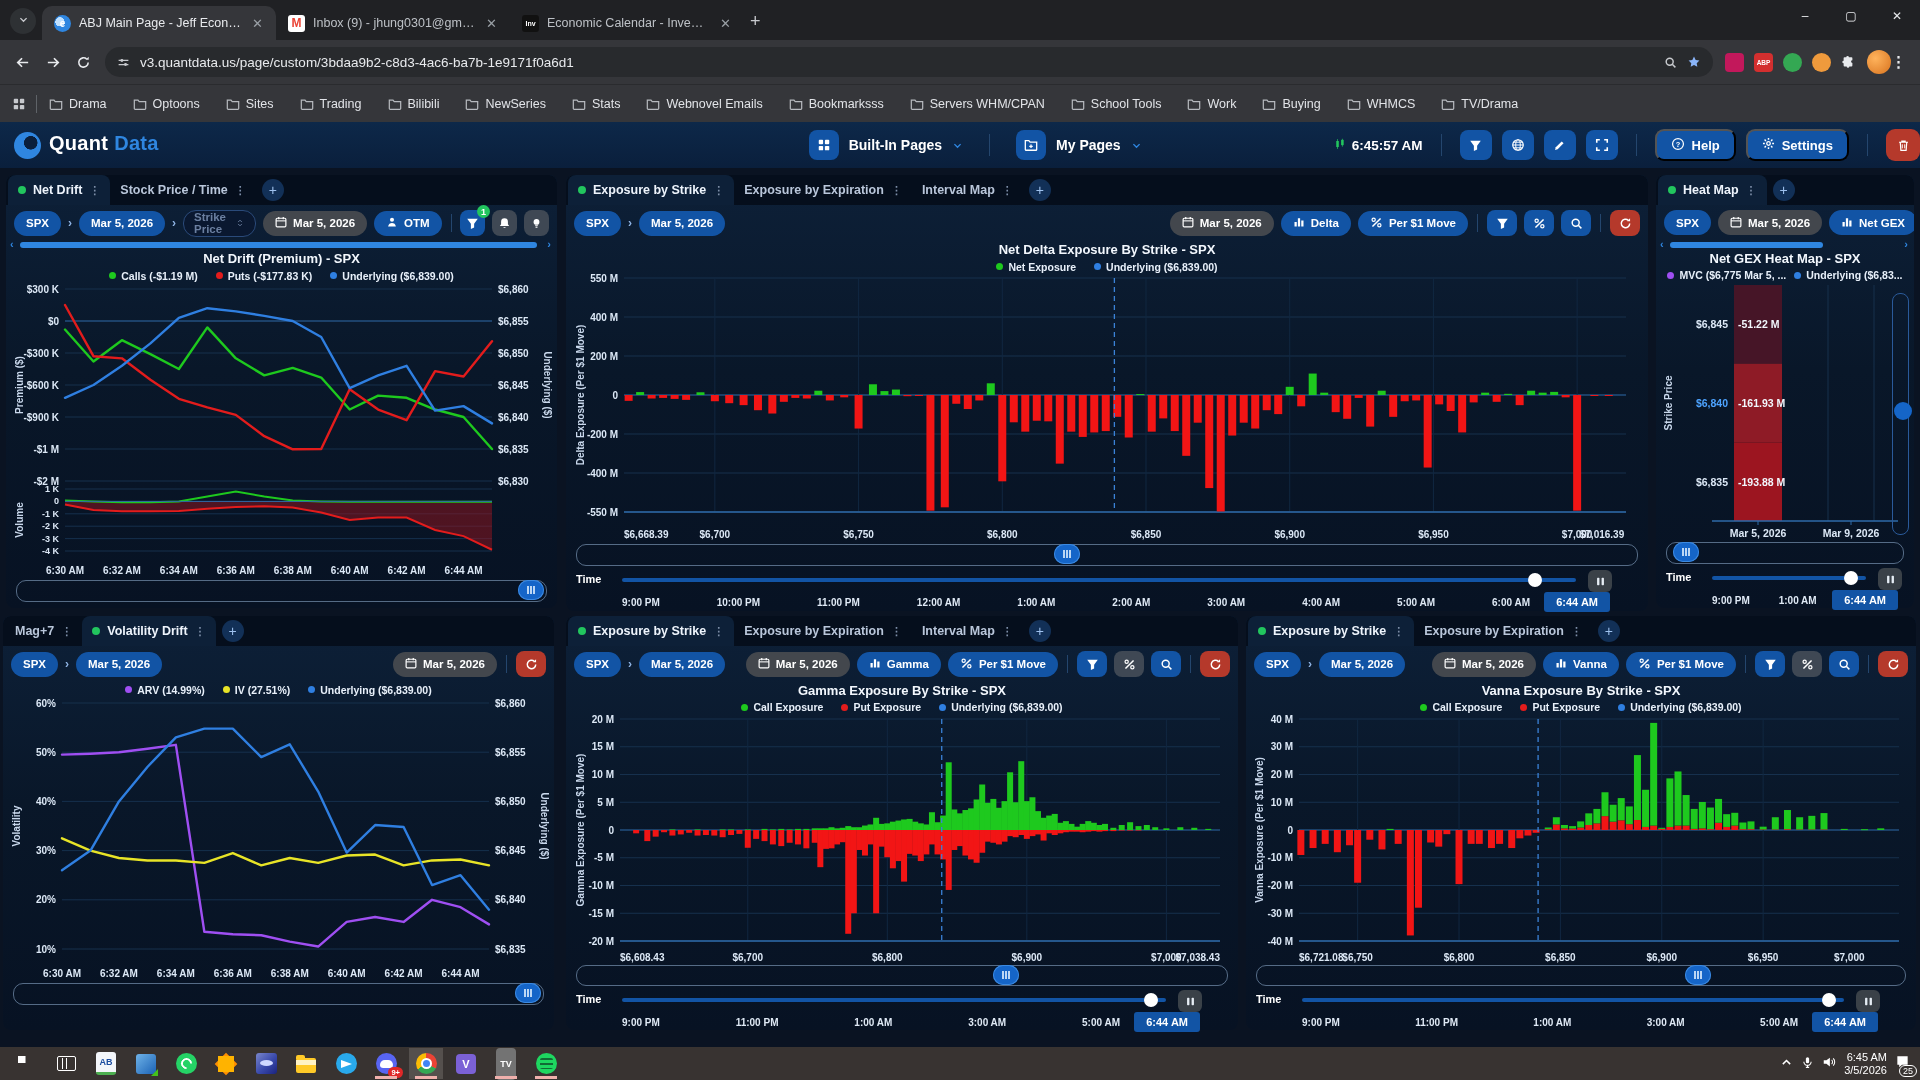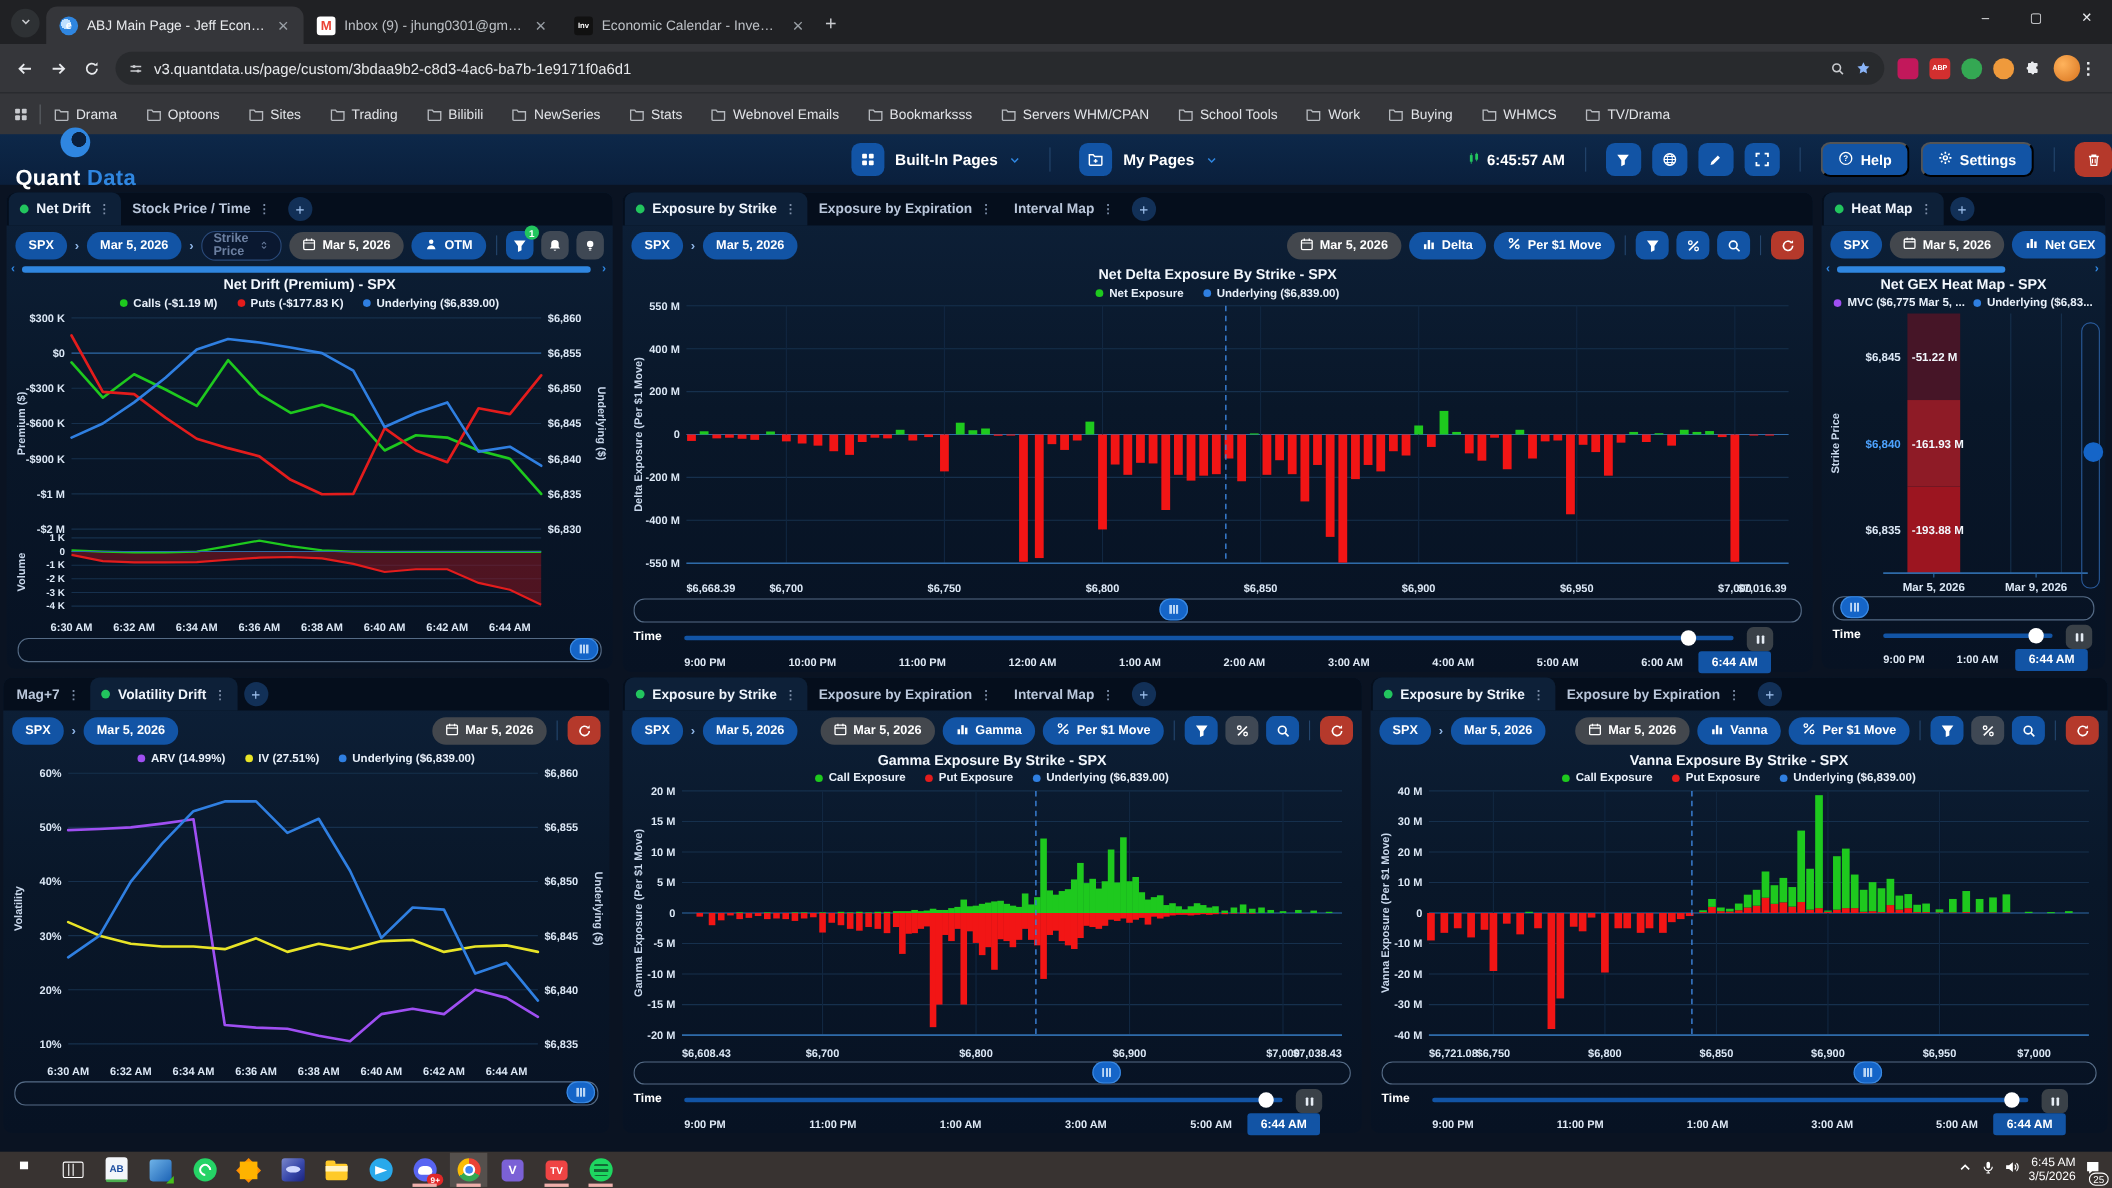--- a/index.html
+++ b/index.html
@@ -29,21 +29,21 @@
   .ext{width:19px;height:19px;border-radius:4px;display:flex;align-items:center;justify-content:center;font-size:6.5px;font-weight:700;color:#fff;}
   .avatar{width:24px;height:24px;border-radius:50%;background:radial-gradient(circle at 35% 35%,#ffb35c,#d8731e);}
   .kebab-v{color:#e8eaed;font-size:15px;font-weight:700;margin-right:14px;}
   .bookbar{position:absolute;left:0;top:84px;width:1920px;height:38px;background:#35363a;display:flex;align-items:center;border-top:1px solid #2a2b2e;}
   .appsic{color:#c8cace;margin:0 10px 0 12px;display:flex;}
   .bdiv{width:1px;height:18px;background:#5f6368;margin-right:12px;}
   .bitem{display:flex;align-items:center;gap:6px;color:#e2e4e8;font-size:12.5px;margin-right:26px;white-space:nowrap;}
   .bitem svg{color:#b6b9be;}
   
   .apphead{position:absolute;left:0;top:122px;width:1920px;height:46px;background:linear-gradient(180deg,#0d2849,#0a1f3c);display:flex;align-items:center;}
-  .logo{display:flex;align-items:center;gap:8px;margin-left:14px;flex-direction:column;}
+  .logo{display:flex;align-items:flex-start;gap:8px;margin-left:14px;}
   .logomark{width:27px;height:27px;border-radius:50%;background:radial-gradient(circle at 62% 40%,#0a1f3c 0 28%,#2f86e0 30% 100%);}
   .logotxt{font-size:20px;font-weight:700;color:#fff;letter-spacing:.3px;}
   .logotxt b{color:#2f86e0;font-weight:700;}
   .hnav{display:flex;align-items:center;gap:10px;color:#fff;font-weight:700;font-size:14px;}
   .hnavbtn{width:30px;height:30px;border-radius:8px;background:#1254a5;color:#fff;display:flex;align-items:center;justify-content:center;}
   .hchev{color:#2f86e0;display:flex;}
   .hdiv{width:1px;height:22px;background:#24466e;margin:0 26px;}
   .clock{display:flex;align-items:center;gap:6px;color:#fff;font-weight:700;font-size:13.5px;}
   .hicbtn{width:32px;height:30px;border-radius:8px;background:#1254a5;color:#fff;display:flex;align-items:center;justify-content:center;}
   .hbtn{height:32px;border-radius:9px;background:#1254a5;color:#fff;display:flex;align-items:center;gap:7px;padding:0 14px;font-weight:700;font-size:13px;}
@@ -110,21 +110,21 @@
   .g-exp::before{content:"";position:absolute;left:0;top:-3px;width:9px;height:4px;background:#ffca28;border-radius:2px 2px 0 0;}
   .g-exp::after{content:"";position:absolute;left:0;top:2px;right:0;height:5px;background:#fff3c4;}
   .g-tg{width:21px;height:21px;border-radius:50%;background:#29a9eb;position:relative;}
   .g-tg::after{content:"";position:absolute;left:5px;top:7px;border-left:11px solid #fff;border-top:4px solid transparent;border-bottom:4px solid transparent;}
   .g-dc{width:21px;height:21px;border-radius:50%;background:#5865f2;position:relative;}
   .g-dc::after{content:"";position:absolute;left:4px;top:7px;width:13px;height:8px;background:#fff;border-radius:6px 6px 4px 4px;}
   .dcbadge{position:absolute;right:0px;bottom:1px;background:#e02828;color:#fff;font-size:7.5px;font-weight:700;border-radius:7px;padding:1px 3px;}
   .g-chrome{width:21px;height:21px;border-radius:50%;background:conic-gradient(#ea4335 0 33%,#34a853 0 66%,#fbbc05 0 100%);position:relative;}
   .g-chrome::after{content:"";position:absolute;inset:5px;border-radius:50%;background:#4285f4;border:2px solid #fff;}
   .g-vm{width:20px;height:20px;border-radius:4px;background:#7b61d6;color:#fff;font-weight:700;font-size:11px;display:flex;align-items:center;justify-content:center;}
-  .g-tv{width:20px;height:18px;border-radius:4px;background:#ef4444;color:#fff;font-weight:700;font-size:9px;display:flex;align-items:center;justify-content:center;}
+  .g-tv{width:20px;height:32px;border-radius:4px;background:#737373;color:#fff;font-weight:700;font-size:9px;display:flex;align-items:center;justify-content:center;}
   .g-sp{width:21px;height:21px;border-radius:50%;background:#1ed760;color:#0a3;position:relative;}
   .g-sp::after{content:"";position:absolute;inset:5px 4px;background:repeating-linear-gradient(#116b35 0 2px,transparent 2px 5px);border-radius:2px;}
   .tray{margin-left:auto;display:flex;align-items:center;gap:8px;color:#fff;margin-right:10px;}
   .trayclock{text-align:right;font-size:11px;line-height:13px;color:#fff;}
   .notifwrap{position:relative;display:flex;color:#fff;}
   .nbadge{position:absolute;right:-7px;bottom:-4px;border:1px solid #fff;border-radius:9px;font-size:9px;padding:0 3px;background:#383331;}
 </style>
 </head>
 <body>
 

